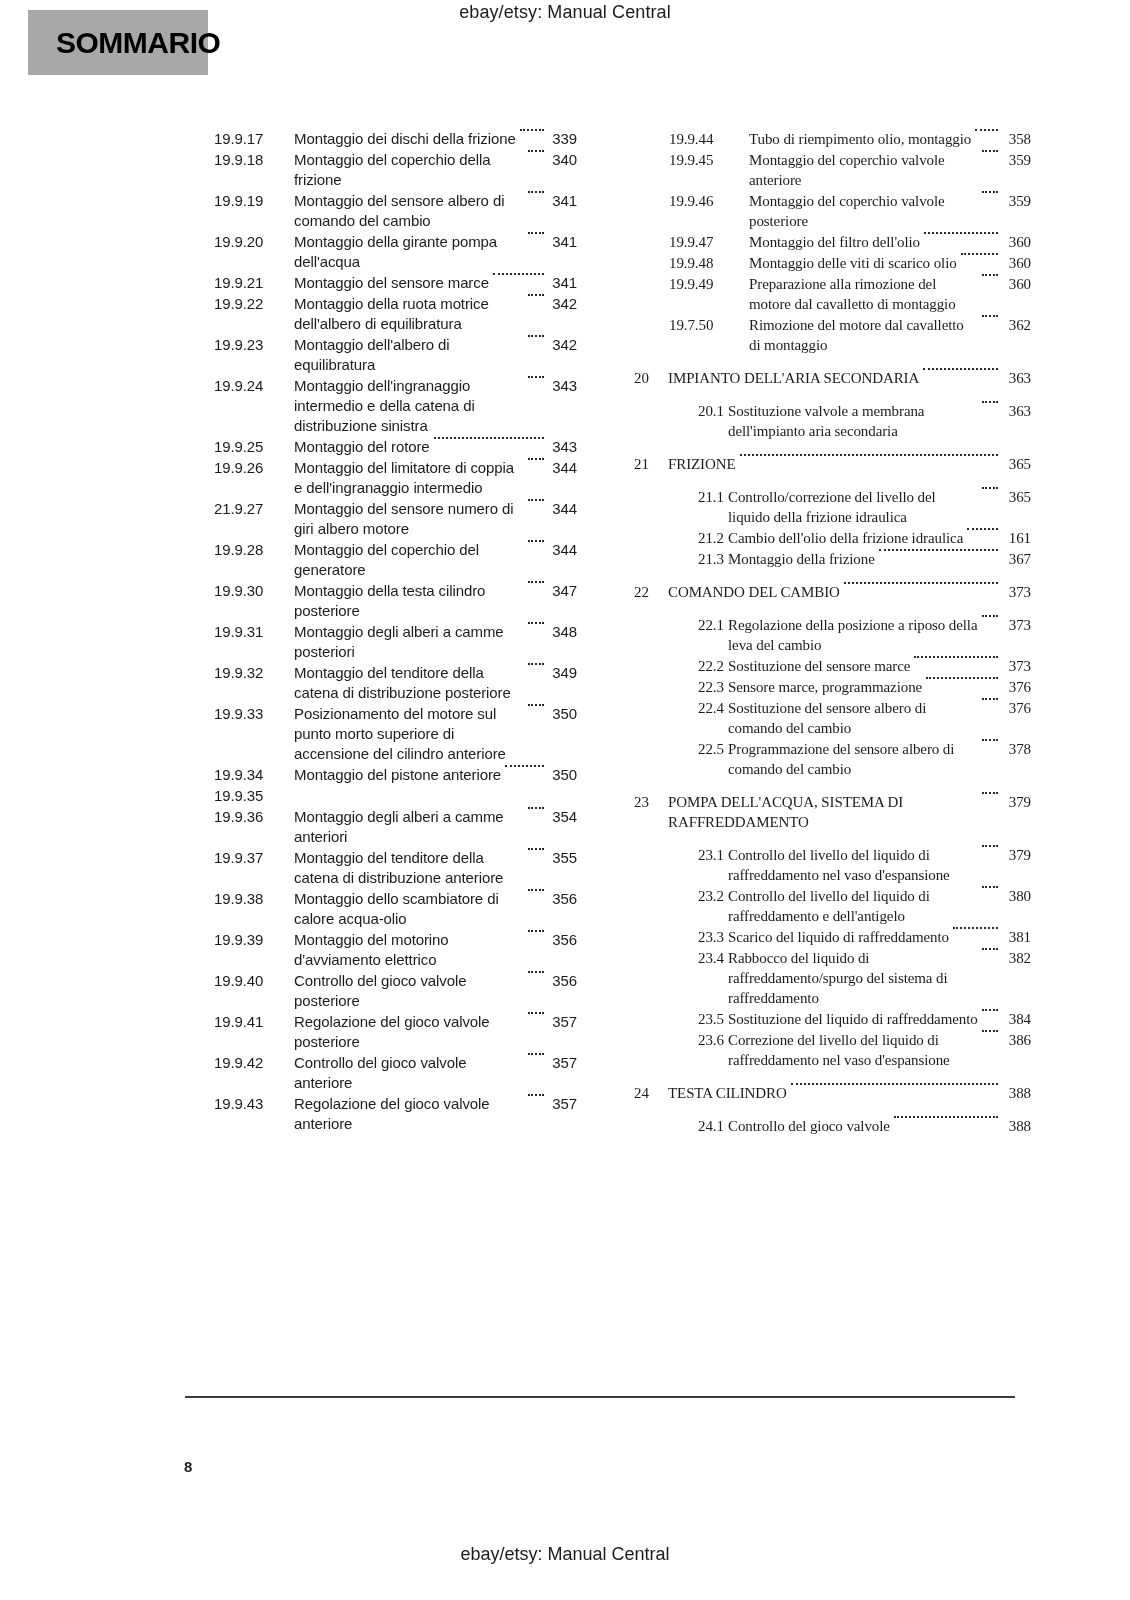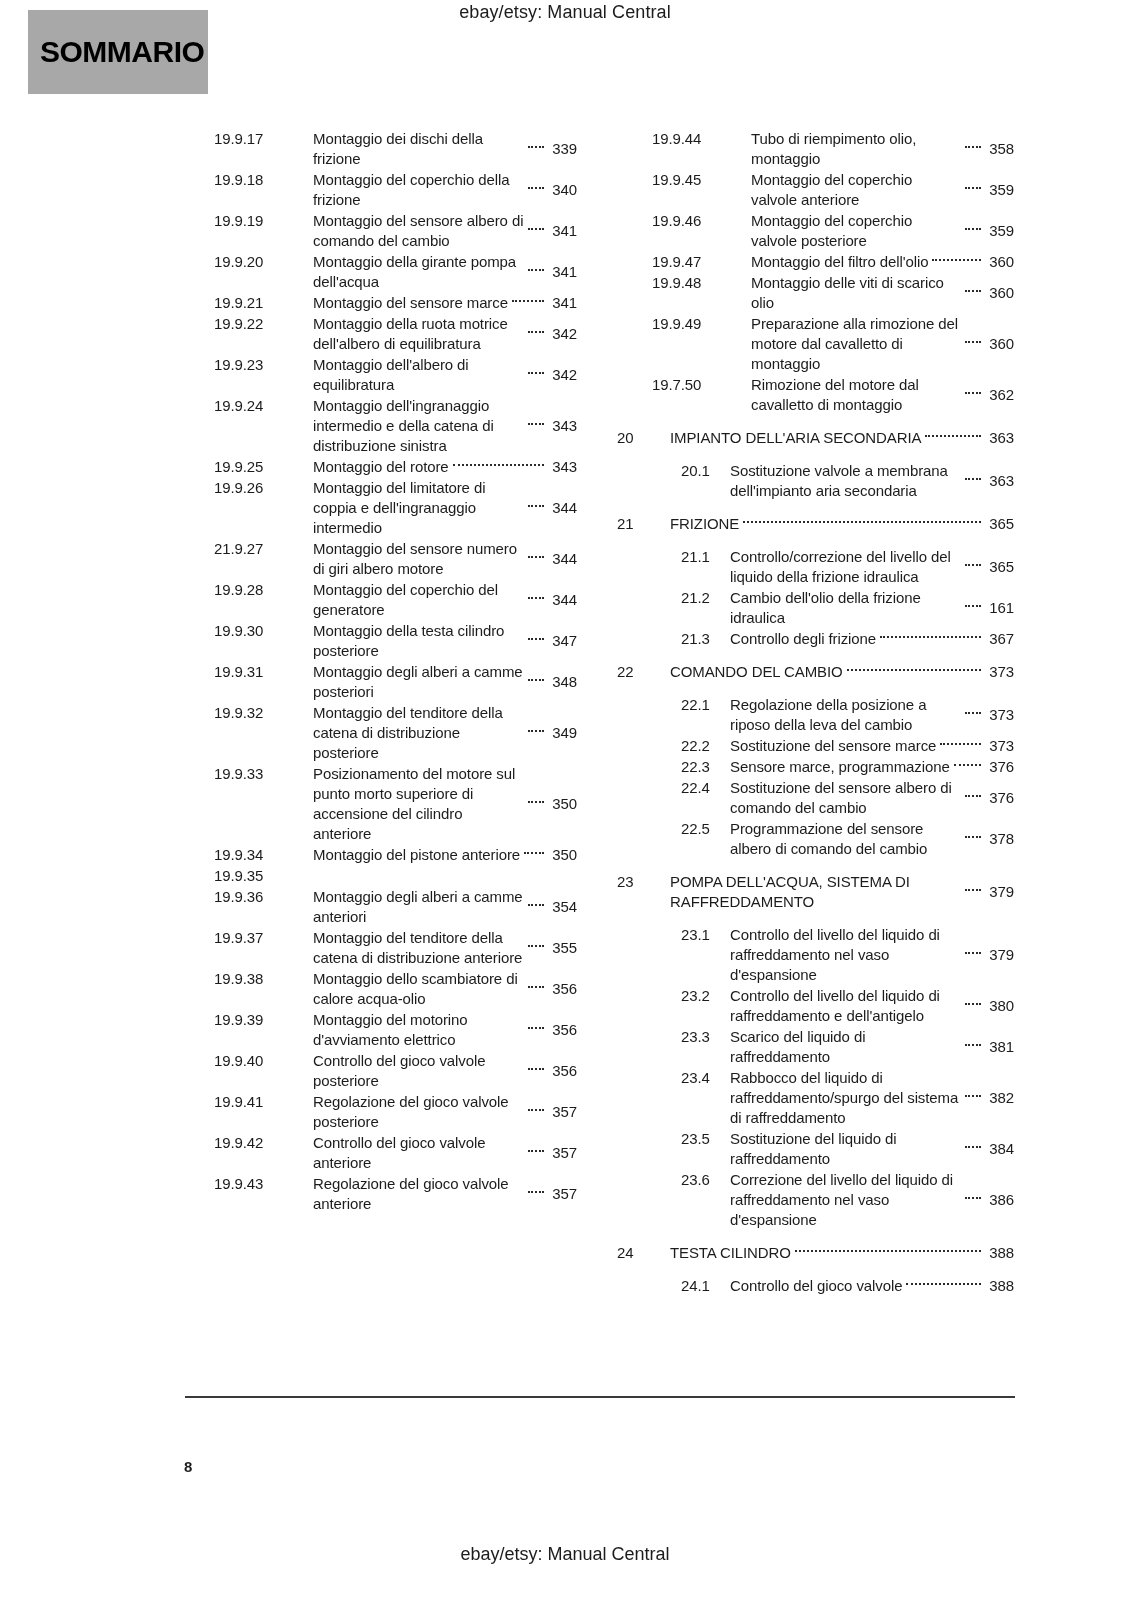--- a/index.html
+++ b/index.html
@@ -31,60 +31,59 @@
   .footer-text{
     position:absolute;
     top:1544px;left:0;right:0;
     text-align:center;
     font-size:18px;
     font-weight:500;
   }
   .sommario-box{
     position:absolute;
     left:28px;top:10px;
-    width:180px;height:84px;
+    width:180px;height:65px;
     background:var(--section-box-bg);
     display:flex;
     align-items:center;
-    padding-left:12px;
+    padding-left:28px;
   }
   .sommario-box span{
     font-size:30px;
     font-weight:bold;
     letter-spacing:-0.5px;
     color:#000;
   }
   .toc-col{
     position:absolute;
     top:129px;
     font-size:15px;
     line-height:20px;
     letter-spacing:-0.1px;
   }
   .toc-col-left{left:214px;width:363px;}
-  .toc-col-right{left:617px;width:397px;}
+  .toc-col-right{left:634px;width:397px;font-family:Liberation Serif, serif;}
   .toc-entry{
     display:flex;
     align-items:flex-start;
     margin-bottom:1px;
   }
   .toc-num{flex:0 0 auto;}
   .lvl3 .toc-num{width:80px;}
   .toc-col-right .lvl3{margin-left:35px;}
   .lvl1{margin-top:13px;margin-bottom:13px;}
   .lvl1 .toc-num{width:34px;}
   .lvl2{margin-left:64px;}
   .lvl2 .toc-num{width:30px;}
   .toc-body{
     flex:1 1 auto;
     display:flex;
     flex-wrap:nowrap;
-    align-items:center;
+    align-items:flex-start;
     min-width:0;
-    margin-left:19px;
   }
   .toc-title{flex:0 1 auto;}
   .toc-dots{
     flex:1 1 14px;
     min-width:16px;
     border-bottom:2px dotted #2a2a2a;
     margin:0 3px 4px 4px;
     height:0;
   }
   .toc-page{
@@ -415,21 +414,21 @@
         <span class="toc-num">21.2</span>
         <span class="toc-body">
           <span class="toc-title">Cambio dell'olio della frizione idraulica</span>
           <span class="toc-dots"></span>
           <span class="toc-page">161</span>
         </span>
       </div>
       <div class="toc-entry lvl2">
         <span class="toc-num">21.3</span>
         <span class="toc-body">
-          <span class="toc-title">Controllo degli frizione</span>
+          <span class="toc-title">Montaggio della frizione</span>
           <span class="toc-dots"></span>
           <span class="toc-page">367</span>
         </span>
       </div>
       <div class="toc-entry lvl1">
         <span class="toc-num">22</span>
         <span class="toc-body">
           <span class="toc-title">COMANDO DEL CAMBIO</span>
           <span class="toc-dots"></span>
           <span class="toc-page">373</span>

